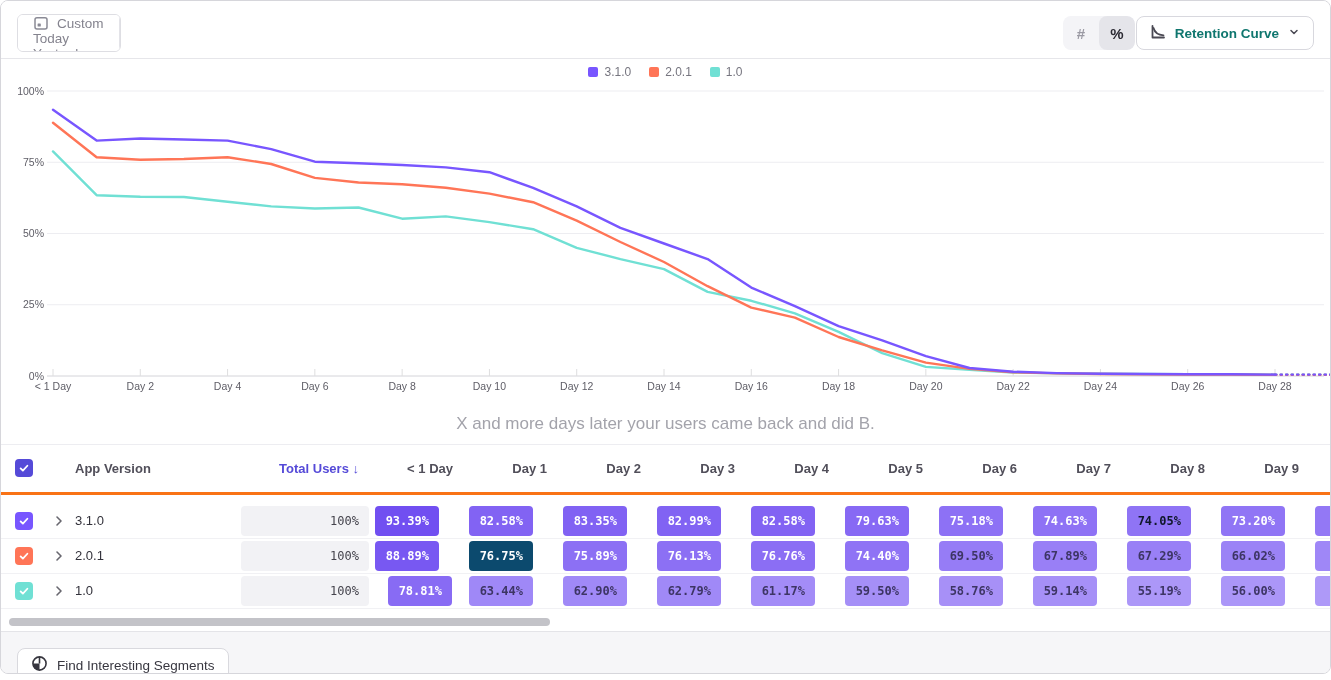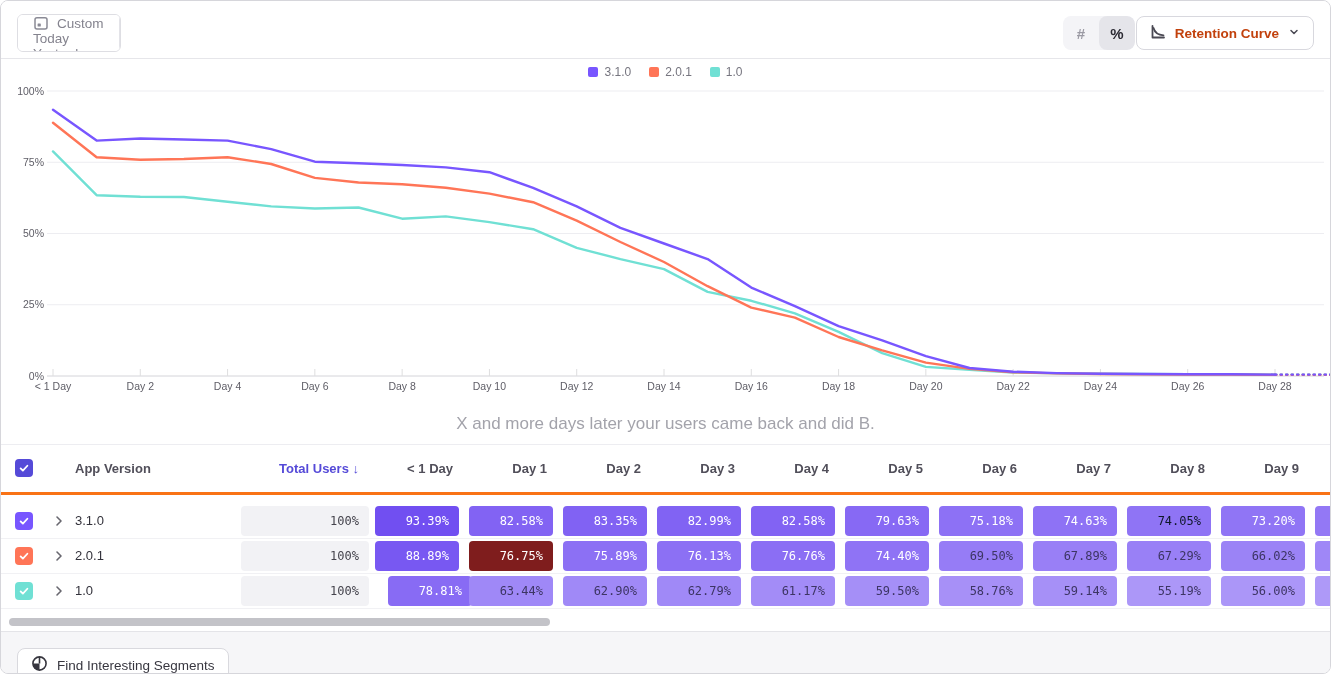--- a/index.html
+++ b/index.html
@@ -16,21 +16,21 @@
                border-right:1px solid #e3e3e8; cursor:pointer; white-space:nowrap; background:#fff; }
   .range-btn:last-child { border-right:none; }
   .range-btn.selected { background:#f3f3f5; color:#201f29; font-weight:700; }
   .fmt-group { position:absolute; top:15px; right:195px; height:34px; display:flex; align-items:stretch;
                background:#f4f4f7; border-radius:8px; overflow:hidden; }
   .fmt-btn { width:36px; display:flex; align-items:center; justify-content:center; font-size:15px;
              font-weight:700; color:#9b9aa4; cursor:pointer; }
   .fmt-btn.selected { background:#e5e5ea; color:#2b2a33; border-radius:8px; }
   .chart-type-btn { position:absolute; top:15px; right:16px; height:34px; box-sizing:border-box; display:flex;
                     align-items:center; gap:9px; padding:0 13px; border:1px solid #d8d8de; border-radius:8px;
-                    background:#fff; font-size:13.5px; font-weight:700; color:#c2410c; cursor:pointer; }
+                    background:#fff; font-size:13.5px; font-weight:700; color:#0f766e; cursor:pointer; }
 
   
   .chart-region { position:absolute; left:0; top:57px; right:0; height:386px; }
   .legend { position:absolute; top:7px; left:0; right:0; display:flex; justify-content:center; gap:18px; }
   .legend-item { display:flex; align-items:center; gap:6px; font-size:12px; color:#76757f; cursor:pointer; }
   .legend-swatch { width:10px; height:10px; border-radius:2px; }
   #chart-svg { position:absolute; left:0; top:0; width:1331px; height:341px; }
   .caption { position:absolute; top:356px; left:0; right:0; text-align:center; font-size:17px; color:#a3a3ab; }
 
   
@@ -46,23 +46,23 @@
   .row-name { position:absolute; left:74px; top:0; height:34px; line-height:34px; font-size:13px; color:#33323b; }
   .col-appversion { position:absolute; left:74px; top:0; height:47px; line-height:47px;
                     font-size:13px; font-weight:700; color:#514f5a; }
   .col-total { position:absolute; left:240px; width:118px; top:0; height:47px; line-height:47px; text-align:right;
                font-size:13px; font-weight:700; color:#554ad8; cursor:pointer; }
   .col-day { position:absolute; width:78px; top:0; height:47px; line-height:47px; text-align:right;
              font-size:13px; font-weight:700; color:#514f5a; cursor:pointer; }
   .total-cell { position:absolute; left:240px; width:128px; top:2px; height:30px; box-sizing:border-box;
                 background:#f2f2f5; border-radius:4px; text-align:right; padding-right:10px; line-height:30px;
                 font-family:"DejaVu Sans Mono",monospace; font-size:12px; color:#45444d; }
-  .day-cell { position:absolute; width:84px; top:2px; height:30px; box-sizing:border-box; border-radius:4px;
+  .day-cell { position:absolute; width:64px; top:2px; height:30px; box-sizing:border-box; border-radius:4px;
               text-align:right; padding-right:10px; line-height:30px; cursor:pointer;
-              font-family:"DejaVu Sans Mono",monospace; font-size:12px; }
+              font-family:"DejaVu Sans Mono",monospace; font-size:12px;font-weight:bold; }
 
   
   .scroll-track { position:absolute; left:0; top:612px; right:0; height:18px; background:#fff; }
   .scroll-thumb { position:absolute; left:8px; top:5px; width:541px; height:8px; border-radius:4px; background:#c3c3c8; cursor:pointer; }
   .footer { position:absolute; left:0; top:630px; right:0; height:43px; background:#f6f6f8; border-top:1px solid #e4e4e8;
             display:flex; align-items:flex-start; gap:16px; padding:16px 16px; }
   .segments-btn { height:32px; display:flex; align-items:center; gap:9px; padding:0 13px; background:#fff;
                   border:1px solid #d9d9de; border-radius:8px; font-size:13.5px; font-weight:500; color:#37363f; cursor:pointer; }
   .footer-msg { font-size:13.5px; font-weight:700; color:#37363f; }
 </style>
@@ -239,21 +239,21 @@
             <svg width="12" height="12" viewBox="0 0 16 16" fill="none">
               <path d="M3.5 8.5 L6.5 11.5 L12.5 5" stroke="#fff" stroke-width="2.4" stroke-linecap="round" stroke-linejoin="round"></path>
             </svg>
           </div>
           <div class="expander"><svg width="16" height="16" viewBox="0 0 16 16" fill="none">
               <path d="M6 4 L10 8 L6 12" stroke="#68676f" stroke-width="1.6" stroke-linecap="round" stroke-linejoin="round"></path>
             </svg></div>
           <div class="row-name">2.0.1</div>
           <div class="total-cell">100%</div>
           <div class="day-cell" style="left: 374px; background: rgb(120, 88, 242); color: rgb(255, 255, 255);">88.89%</div>
-          <div class="day-cell" style="left: 468px; background: #7f1d1d; color: rgb(255, 255, 255);">76.75%</div>
+          <div class="day-cell" style="left: 468px; background: #0c4a6e; color: rgb(255, 255, 255);">76.75%</div>
           <div class="day-cell" style="left: 562px; background: rgb(140, 112, 244); color: rgb(255, 255, 255);">75.89%</div>
           <div class="day-cell" style="left: 656px; background: rgb(140, 112, 244); color: rgb(255, 255, 255);">76.13%</div>
           <div class="day-cell" style="left: 750px; background: rgb(139, 110, 244); color: rgb(255, 255, 255);">76.76%</div>
           <div class="day-cell" style="left: 844px; background: rgb(143, 115, 245); color: rgb(255, 255, 255);">74.40%</div>
           <div class="day-cell" style="left: 938px; background: rgb(150, 124, 246); color: rgb(61, 53, 100);">69.50%</div>
           <div class="day-cell" style="left: 1032px; background: rgb(153, 127, 246); color: rgb(61, 53, 100);">67.89%</div>
           <div class="day-cell" style="left: 1126px; background: rgb(153, 128, 246); color: rgb(61, 53, 100);">67.29%</div>
           <div class="day-cell" style="left: 1220px; background: rgb(155, 131, 246); color: rgb(61, 53, 100);">66.02%</div>
           <div class="day-cell" style="left: 1314px; background: rgb(159, 135, 247);"></div>
         </div>

